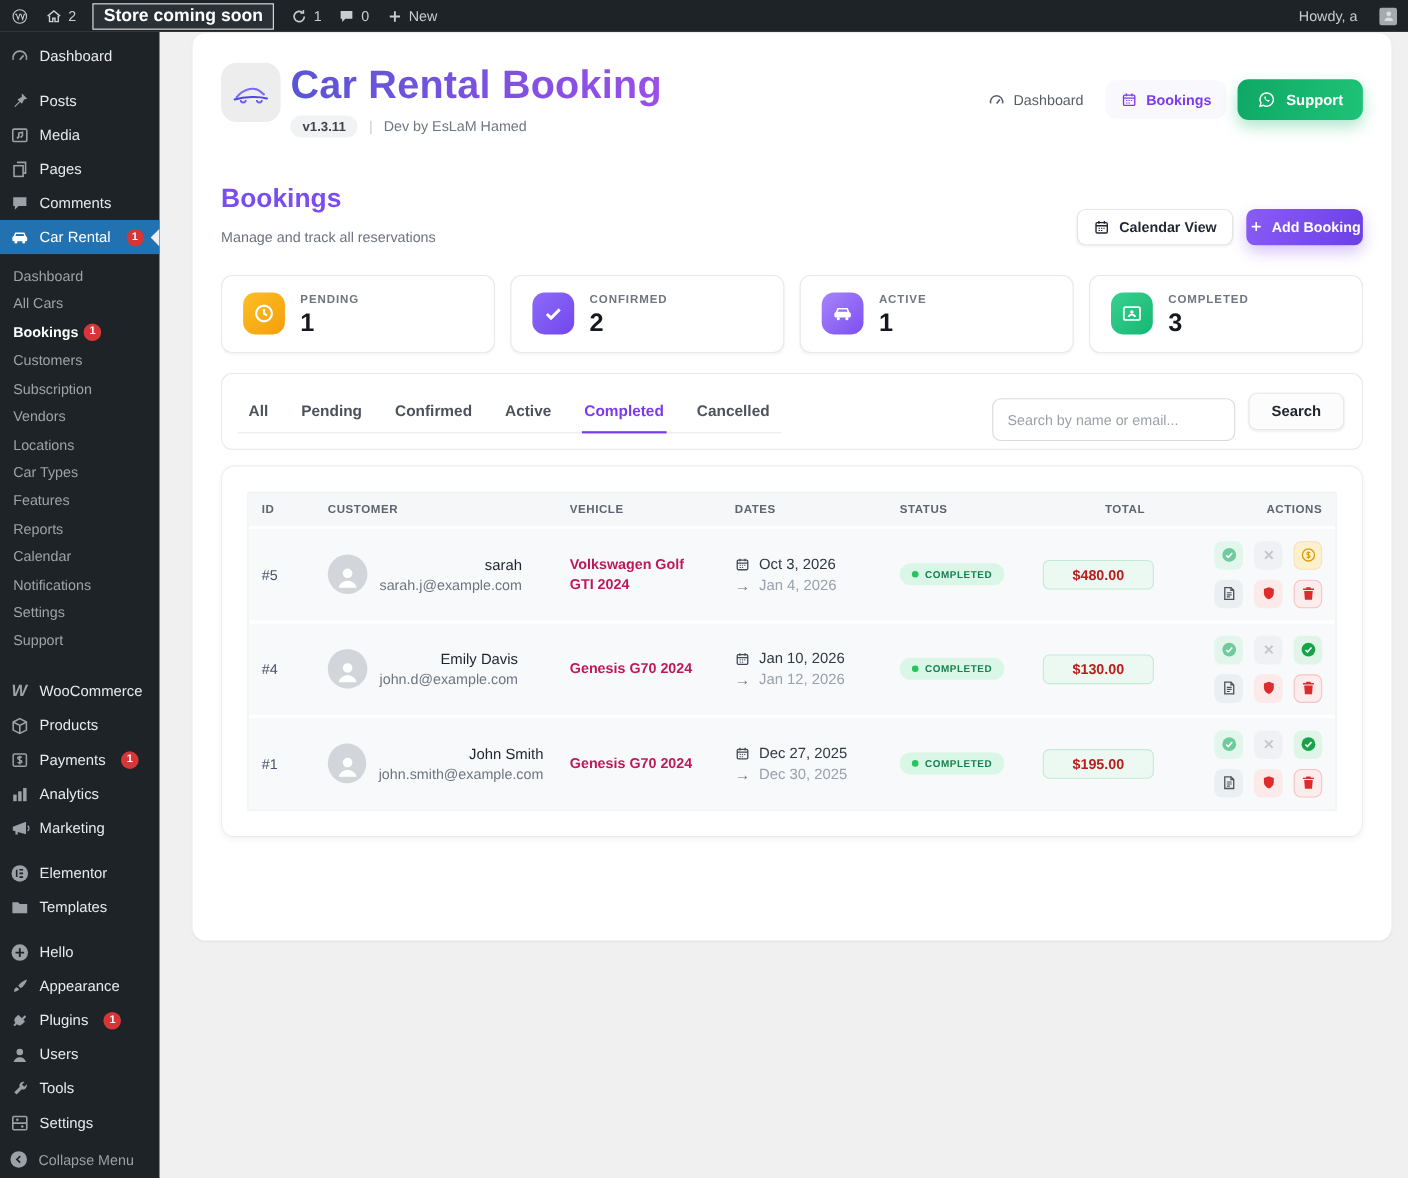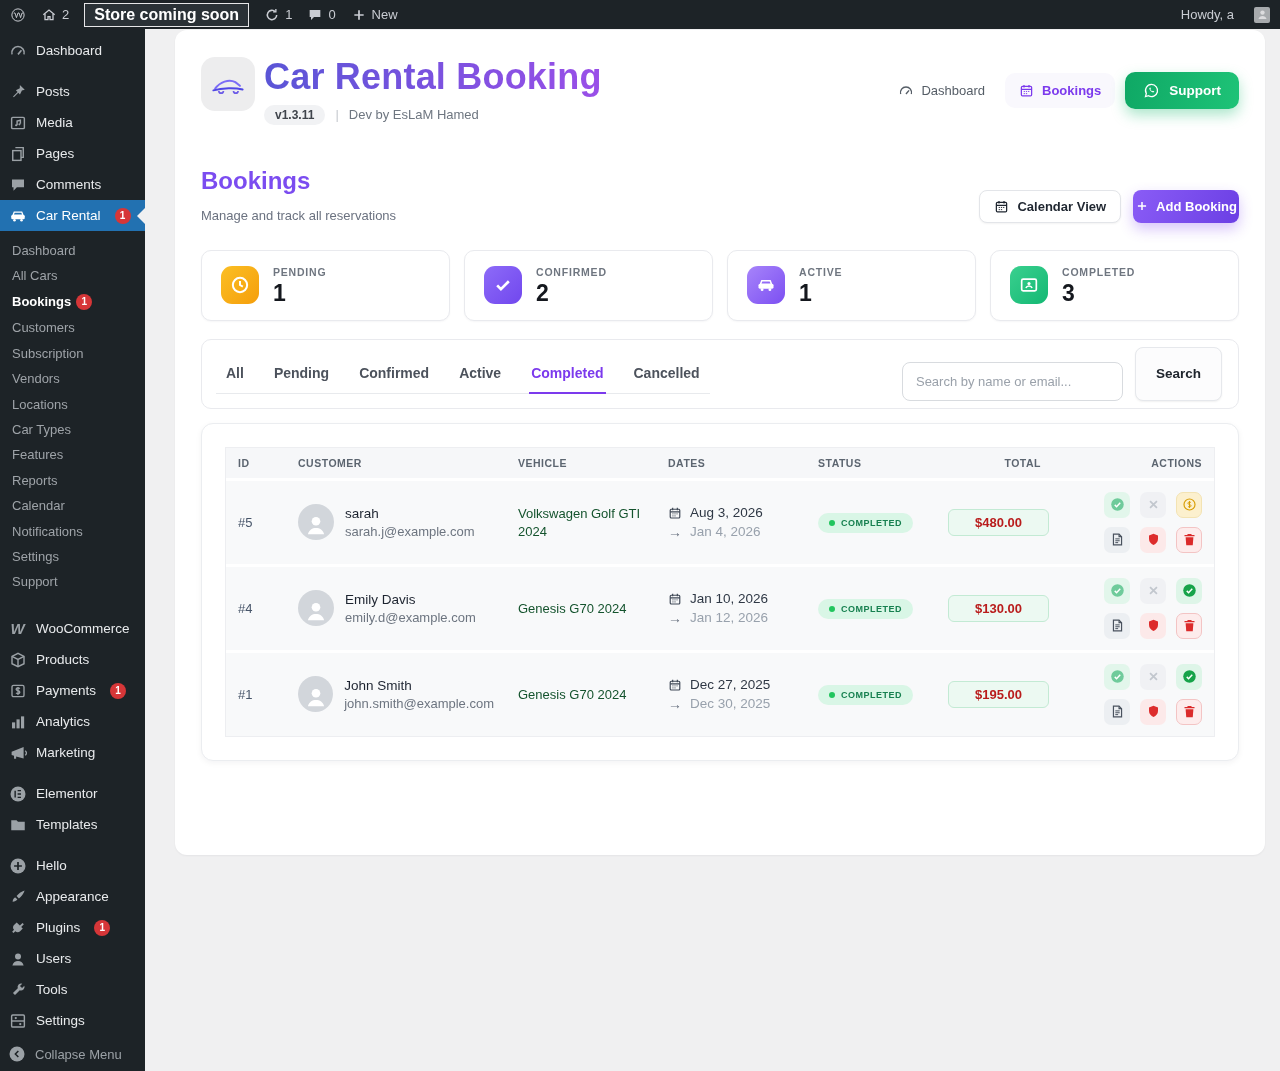--- a/index.html
+++ b/index.html
@@ -79,38 +79,38 @@
 
   
   .filter-card { margin-top:18px; background:#fff; border:1px solid #e9eaee; border-radius:10px; height:70px; display:flex; align-items:center; justify-content:space-between; padding:0 16px 0 14px; }
   .tabs { display:flex; gap:30px; border-bottom:1px solid #e8eaed; padding:0 10px 12px; margin-top:12px; }
   .tab { font-size:14px; font-weight:600; color:#4c525c; cursor:pointer; position:relative; }
   .tab.active { color:#7c3aed; }
   .tab.active::after { content:''; position:absolute; left:-2px; right:-2px; bottom:-13px; height:2px; background:#7c3aed; }
   .search-wrap { display:flex; align-items:center; gap:12px; }
   .search-input { width:221px; height:39px; border:1px solid #d8dbdf; border-radius:8px; padding:0 13px; font-size:13px; color:#374151; font-family:inherit; outline:none;margin-top:16px; }
   .search-input::placeholder { color:#9aa1aa; }
-  .btn-search { height:54px; padding:0 20px; background:#fcfcfd; border:1px solid #e6e8ec; border-radius:8px; font-size:13.5px; font-weight:600; color:#20262e; box-shadow:0 1px 2px rgba(0,0,0,.06); cursor:pointer; font-family:inherit; }
+  .btn-search { height:34px; padding:0 20px; background:#fcfcfd; border:1px solid #e6e8ec; border-radius:8px; font-size:13.5px; font-weight:600; color:#20262e; box-shadow:0 1px 2px rgba(0,0,0,.06); cursor:pointer; font-family:inherit; }
 
   
   .table-card { margin-top:14px; background:#fff; border:1px solid #ebedf0; border-radius:12px; padding:23px; box-shadow:0 2px 6px rgba(16,24,40,.05); }
   .btable { border:1px solid #edeef1; }
   .thead, .trow { display:grid; grid-template-columns:60px 220px 150px 150px 130px 117px 1fr; }
   .thead { background:#f6f7f9; }
   .th { padding:9px 12px; font-size:10.5px; font-weight:700; letter-spacing:.5px; color:#5c6570; text-transform:uppercase; }
   .th.right { text-align:right; }
   .trow { background:#f8f9fa; margin-top:3px; align-items:center; min-height:83px; }
   .td { padding:8px 12px; }
   .cell-id { font-size:13px; color:#475569; }
-  .customer { display:flex; align-items:center; gap:11px; }
+  .customer { display:flex; align-items:center; gap:11px;text-align:right; }
   .avatar { width:36px; height:36px; border-radius:50%; background:#d2d6db; color:#fff; display:flex; align-items:center; justify-content:center; overflow:hidden; }
   .avatar svg { width:26px; height:26px; margin-top:5px; }
   .cname { font-size:13.5px; color:#1d2430; font-weight:500; }
   .cemail { font-size:13px; color:#6d7580; margin-top:3px; }
-  .vehicle-link { color:#14532d; font-size:13px; font-weight:400; cursor:pointer; }
+  .vehicle-link { color:#be185d; font-size:13px; font-weight:700; cursor:pointer; }
   .date-line { display:flex; align-items:center; gap:8px; font-size:13.5px; color:#2f3845; }
   .date-line .icon svg { width:14px; height:14px; color:#3f4856; }
   .date-sub { color:#98a1ac; margin-top:4px; }
   .date-arrow { color:#6a7380; font-size:14px; line-height:1; }
   .status-pill { display:inline-flex; align-items:center; gap:6px; background:#d9f6e6; border-radius:999px; padding:5px 11px; }
   .pill-dot { width:6px; height:6px; border-radius:50%; background:#22c55e; }
   .pill-text { font-size:9px; font-weight:700; letter-spacing:.5px; color:#178050; }
   .cell-total { text-align:right; }
   .total-box { display:inline-block; min-width:101px; text-align:center; background:#ecf9f2; border:1px solid #c3ead4; border-radius:6px; padding:5px 0; font-size:13px; font-weight:700; color:#b91c1c; }
   .actions-grid { display:grid; grid-template-columns:repeat(3,26px); gap:9px 10px; justify-content:end; }
@@ -618,21 +618,21 @@
               <div class="td"><span class="vehicle-link">Volkswagen Golf GTI 2024</span></div>
               <div class="td">
                 <div class="date-line">
                   <span class="icon ">
                     <svg viewBox="0 0 24 24" fill="none" stroke="currentColor" stroke-width="2">
                       <rect x="3.8" y="5.5" width="16.4" height="15" rx="1.8"></rect>
                       <path d="M3.8 10h16.4M8 3.2v4M16 3.2v4"></path>
                       <path d="M7.5 13.5h2M11 13.5h2M14.5 13.5h2M7.5 17h2M11 17h2" stroke-width="1.5"></path>
                     </svg>
                   </span>
-                  <span>Aug 3, 2026</span>
+                  <span>Oct 3, 2026</span>
                 </div>
                 <div class="date-line date-sub">
                   <span class="date-arrow">→</span>
                   <span>Jan 4, 2026</span>
                 </div>
               </div>
               <div class="td"><span class="status-pill">
                   <span class="pill-dot"></span>
                   <span class="pill-text">COMPLETED</span>
                 </span></div>
@@ -682,21 +682,21 @@
               <div class="td">
                 <div class="customer">
                   <span class="avatar">
                     <svg viewBox="0 0 24 24" fill="currentColor">
                       <circle cx="12" cy="8.5" r="4"></circle>
                       <path d="M4.5 20.5c1-4 4-5.8 7.5-5.8s6.5 1.8 7.5 5.8z"></path>
                     </svg>
                   </span>
                   <span>
                     <div class="cname">Emily Davis</div>
-                    <div class="cemail">emily.d@example.com</div>
+                    <div class="cemail">john.d@example.com</div>
                   </span>
                 </div>
               </div>
               <div class="td"><span class="vehicle-link">Genesis G70 2024</span></div>
               <div class="td">
                 <div class="date-line">
                   <span class="icon ">
                     <svg viewBox="0 0 24 24" fill="none" stroke="currentColor" stroke-width="2">
                       <rect x="3.8" y="5.5" width="16.4" height="15" rx="1.8"></rect>
                       <path d="M3.8 10h16.4M8 3.2v4M16 3.2v4"></path>

